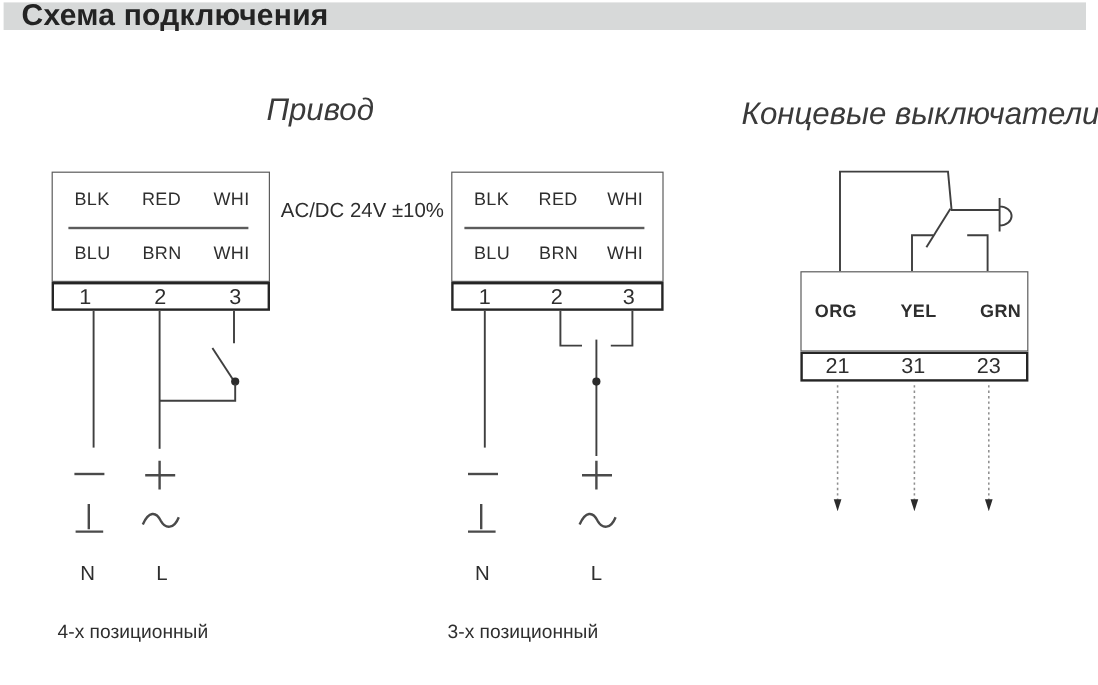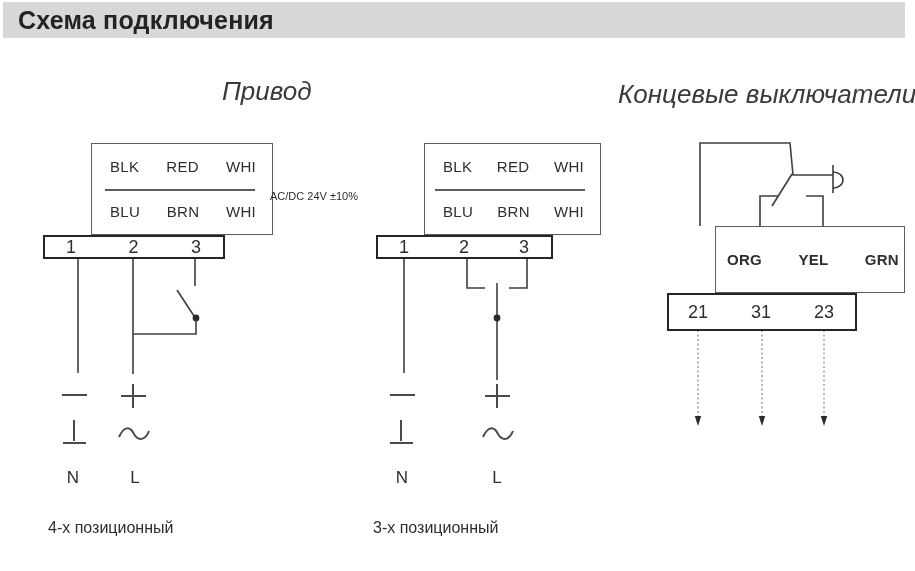--- a/index.html
+++ b/index.html
@@ -10,60 +10,60 @@
   * { margin:0; padding:0; box-sizing:border-box; }
   html,body { background:#fff; }
   body {
     width:915px; height:571px; position:relative; overflow:hidden;
     font-family:"Liberation Sans", sans-serif; color:var(--text-col);
   }
   .abs { position:absolute; }
 
   
   .header-bar {
-    left:3px; top:2px; width:902px; height:36px;
+    left:3px; top:2px; width:902px; height:23px;
     background:var(--header-bg);
     display:flex; align-items:center; padding-left:15px;
   }
   .header-title {
     font-size:25px; font-weight:bold; color:#232323; letter-spacing:.2px;
   }
 
   
   .sec-title { font-size:26px; color:#3a3a3a; white-space:nowrap;font-style:italic; }
   .t-actuator { left:222px; top:76px; }
   .t-limit   { left:618px; top:79px; }
 
   
   .tblock { position:absolute; }
   .tmain {
     position:relative; width:100%;
     border:1.5px solid #5c5c5c; background:#fff;
-    display:flex; flex-direction:column; justify-content:space-around;margin-left:48px;
+    display:flex; flex-direction:column; justify-content:space-around;
   }
   .trow {
     display:flex; justify-content:space-between; align-items:center;
     font-size:15px; color:#2e2e2e; letter-spacing:.3px;
   }
   .tdivider { position:absolute; height:1.5px; background:#5c5c5c; }
   .tstrip {
     width:100%; border:2px solid #252525; border-top-width:2px; background:#fff;
     display:flex; justify-content:space-between; align-items:center;
     font-size:18px; color:#2e2e2e;
   }
 
   .pad-labels  { padding:0 16px 0 18px; }
   .pad-terms   { padding:0 22px 0 21px; }
   .pad-labels3 { padding:0 5px 0 11px;font-weight:bold; }
   .pad-terms3  { padding:0 21px 0 19px; }
 
   
   .power-note {
-    left:234px; top:184px; width:124px; text-align:right;
-    font-size:11px; line-height:24px; color:#2e2e2e; white-space:nowrap;
+    left:234px; top:164px; width:124px; text-align:left;
+    font-size:17px; line-height:24px; color:#2e2e2e; white-space:nowrap;
   }
   .nl-label { font-size:17px; color:#2e2e2e; transform:translateX(-50%); }
   .caption { font-size:16px; color:#2e2e2e; white-space:nowrap; }
   .load-note { left:668px; top:515px; font-size:15.5px; line-height:21px; color:#2e2e2e; white-space:nowrap; }
 
   
   svg.wiring { left:0; top:0; pointer-events:none; }
   .wire  { stroke:var(--line-col); stroke-width:1.6; fill:none; }
   .sym   { stroke:#4a4a4a; stroke-width:2; fill:none; }
   .dotf  { fill:#2b2b2b; stroke:none; }
@@ -171,21 +171,21 @@
 </div>
 
 <div class="tblock" style="left:667px;top:226px;width:190px;">
   <div class="tmain" style="height:67px;">
     <div class="trow pad-labels3">
       <span>ORG</span>
       <span>YEL</span>
       <span>GRN</span>
     </div>
   </div>
-  <div class="tstrip pad-terms3" style="height:38px;gap:24px;">
+  <div class="tstrip pad-terms3" style="height:25px;gap:24px;">
     <span>21</span>
     <span>31</span>
     <span>23</span>
   </div>
 </div>
 
 <div class="abs nl-label" style="left:73px;top:468px;">N</div>
 <div class="abs nl-label" style="left:135px;top:468px;">L</div>
 <div class="abs nl-label" style="left:402px;top:468px;">N</div>
 <div class="abs nl-label" style="left:497px;top:468px;">L</div>

